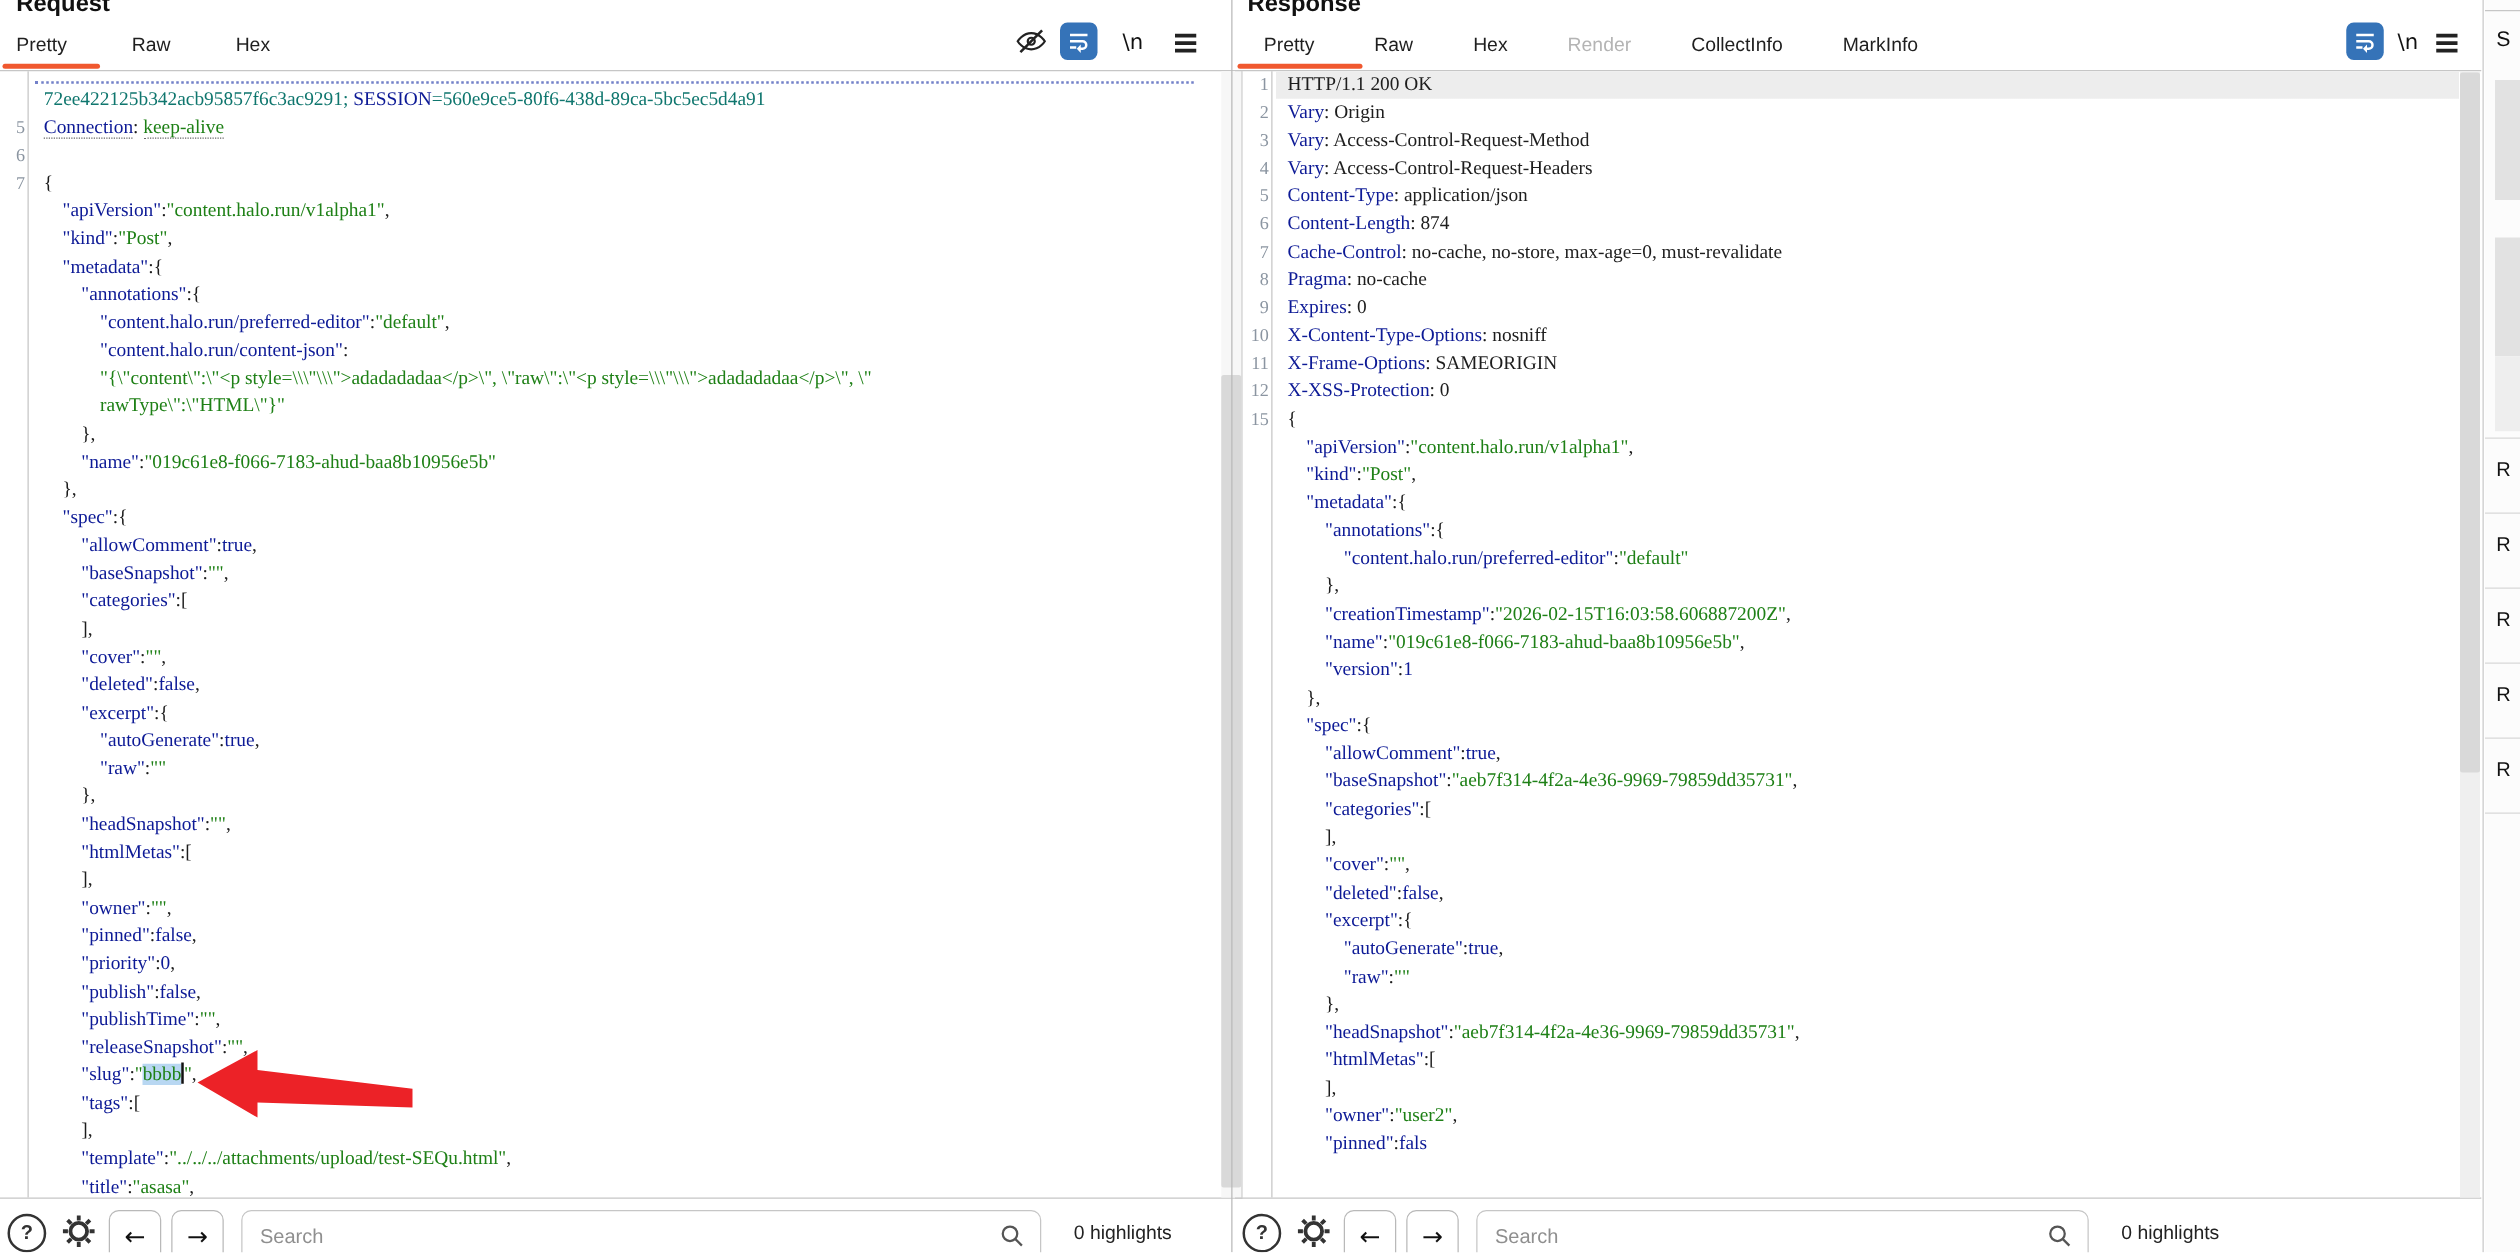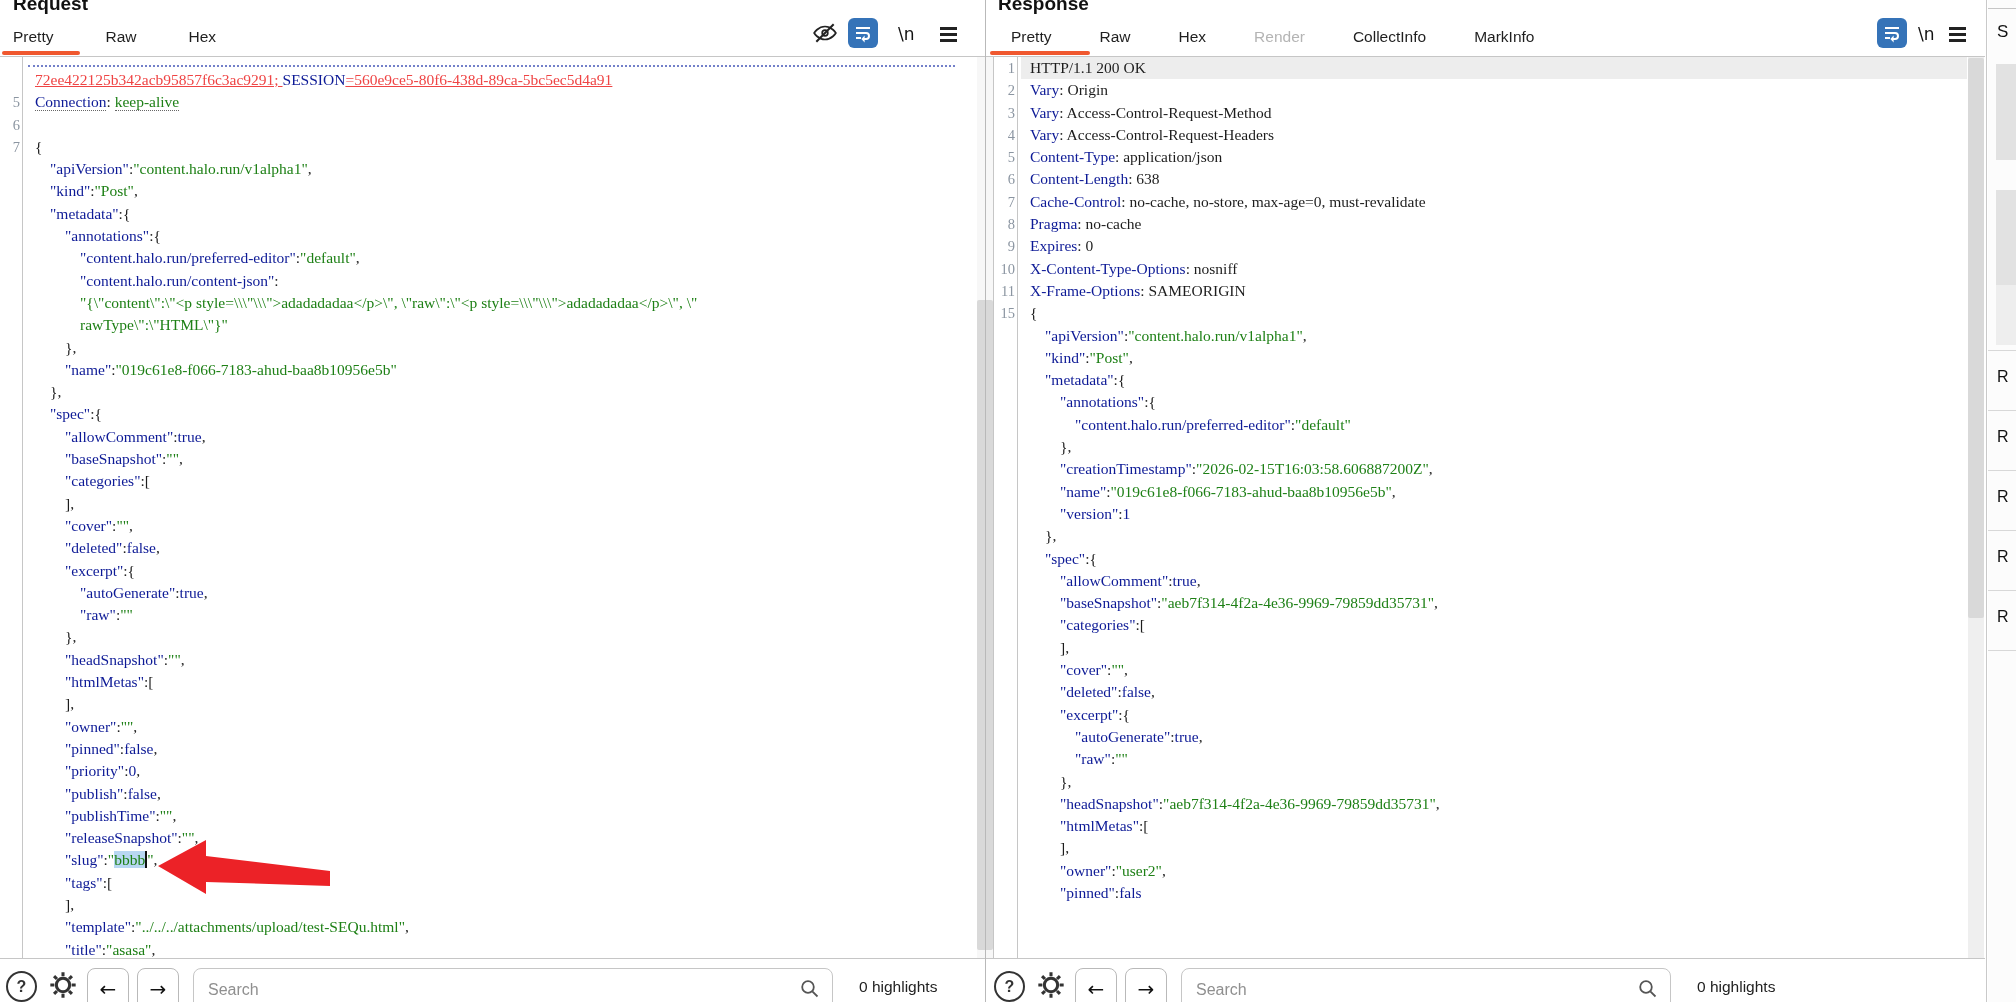--- a/index.html
+++ b/index.html
@@ -21,21 +21,21 @@
   .burger{top:27px;width:17px;}
   .burger span{display:block;height:2.5px;background:#222;margin-bottom:3.5px;}
   .code-wrap{position:absolute;top:57px;left:0;right:0;height:901px;overflow:hidden;}
   .line{display:flex;height:22.3px;line-height:22.3px;}
   .line.hl{background:linear-gradient(90deg,rgba(0,0,0,0) 0 33px,#ededed 33px 979px,rgba(0,0,0,0) 979px);}
   .ln{flex:none;text-align:right;padding-right:7px;color:#8b95a1;
       font-family:"Liberation Serif",serif;font-size:14.5px;}
   .code{white-space:pre;font-family:"Liberation Serif",serif;font-size:15.5px;color:#1d1d1d;}
   .dotted-line{height:8px;margin:0 30px 2px 28px;border-bottom:2px dotted #5b6bc0;opacity:.85;}
   .tk-k{color:#0d1a96;} .tk-b{color:#0d1a96;} .tk-s{color:#1e8016;} .tk-p{color:#1d1d1d;}
-  .tk-r{color:#ef4444;text-decoration:underline;} .tk-hn{color:#0d1a96;} .tk-hv{color:#1d1d1d;}
+  .tk-r{color:#0f766e;} .tk-hn{color:#0d1a96;} .tk-hv{color:#1d1d1d;}
   .tk-u1{color:#0d1a96;border-bottom:1px dotted #666;}
   .tk-u2{color:#1e8016;border-bottom:1px dotted #666;}
   .tk-sel{color:#1e8016;background:#b8d7f2;}
   .caret{display:inline-block;width:2px;height:17px;background:#111;vertical-align:-3px;}
   .scroll-track{position:absolute;width:16px;background:#f2f2f2;top:57px;height:901px;}
   .scroll-thumb{position:absolute;width:16px;background:#d9d9d9;border-radius:2px;}
   .bottom-bar{position:absolute;top:968px;left:0;right:0;height:60px;display:flex;align-items:flex-start;}
   .help-circle{width:27px;height:27px;border:2.5px solid #333;border-radius:50%;margin:3px 0 0 6px;
                display:flex;align-items:center;justify-content:center;font-weight:700;font-size:16px;color:#333;}
   .gear{margin:1px 0 0 10px;}
@@ -337,41 +337,45 @@
         <div class="line">
           <span class="ln" style="width: 27px;">4</span>
           <span class="code" style="padding-left: 8px;"><span class="tk-hn">Vary</span><span class="tk-p">: </span><span class="tk-hv">Access-Control-Request-Headers</span></span>
         </div>
         <div class="line">
           <span class="ln" style="width: 27px;">5</span>
           <span class="code" style="padding-left: 8px;"><span class="tk-hn">Content-Type</span><span class="tk-p">: </span><span class="tk-hv">application/json</span></span>
         </div>
         <div class="line">
           <span class="ln" style="width: 27px;">6</span>
-          <span class="code" style="padding-left: 8px;"><span class="tk-hn">Content-Length</span><span class="tk-p">: </span><span class="tk-hv">638</span></span>
+          <span class="code" style="padding-left: 8px;"><span class="tk-hn">Content-Length</span><span class="tk-p">: </span><span class="tk-hv">874</span></span>
         </div>
         <div class="line">
           <span class="ln" style="width: 27px;">7</span>
           <span class="code" style="padding-left: 8px;"><span class="tk-hn">Cache-Control</span><span class="tk-p">: </span><span class="tk-hv">no-cache, no-store, max-age=0, must-revalidate</span></span>
         </div>
         <div class="line">
           <span class="ln" style="width: 27px;">8</span>
           <span class="code" style="padding-left: 8px;"><span class="tk-hn">Pragma</span><span class="tk-p">: </span><span class="tk-hv">no-cache</span></span>
         </div>
         <div class="line">
           <span class="ln" style="width: 27px;">9</span>
           <span class="code" style="padding-left: 8px;"><span class="tk-hn">Expires</span><span class="tk-p">: </span><span class="tk-hv">0</span></span>
         </div>
         <div class="line">
           <span class="ln" style="width: 27px;">10</span>
           <span class="code" style="padding-left: 8px;"><span class="tk-hn">X-Content-Type-Options</span><span class="tk-p">: </span><span class="tk-hv">nosniff</span></span>
         </div>
         <div class="line">
           <span class="ln" style="width: 27px;">11</span>
           <span class="code" style="padding-left: 8px;"><span class="tk-hn">X-Frame-Options</span><span class="tk-p">: </span><span class="tk-hv">SAMEORIGIN</span></span>
+        </div>
+        <div class="line">
+          <span class="ln" style="width: 27px;">12</span>
+          <span class="code" style="padding-left: 8px;"><span class="tk-hn">X-XSS-Protection</span><span class="tk-p">: </span><span class="tk-hv">0</span></span>
         </div>
         <div class="line">
           <span class="ln" style="width: 27px;">15</span>
           <span class="code" style="padding-left: 8px;"><span class="tk-p">{</span></span>
         </div>
         <div class="line">
           <span class="ln" style="width: 27px;"></span>
           <span class="code" style="padding-left: 23px;"><span class="tk-k">"apiVersion"</span><span class="tk-p">:</span><span class="tk-s">"content.halo.run/v1alpha1"</span><span class="tk-p">,</span></span>
         </div>
         <div class="line">

